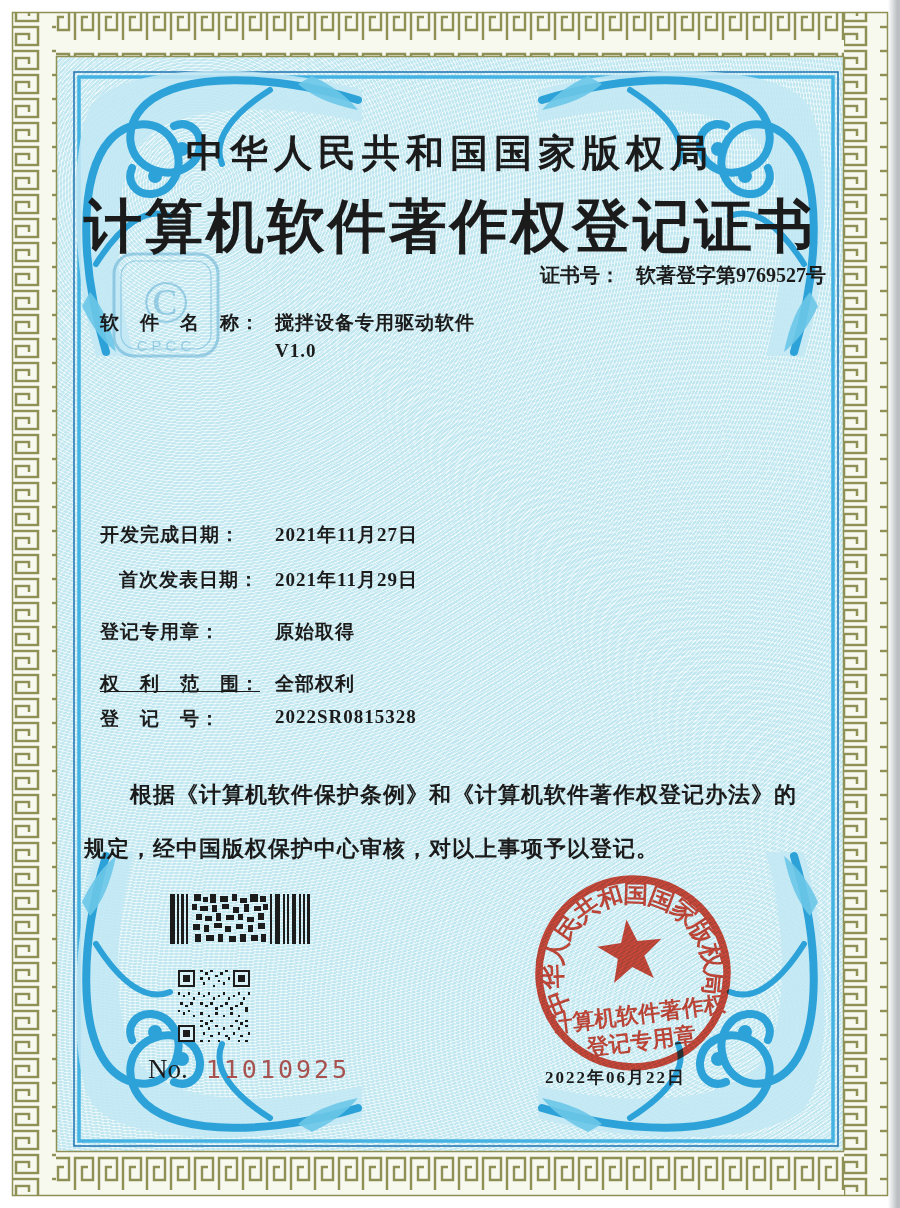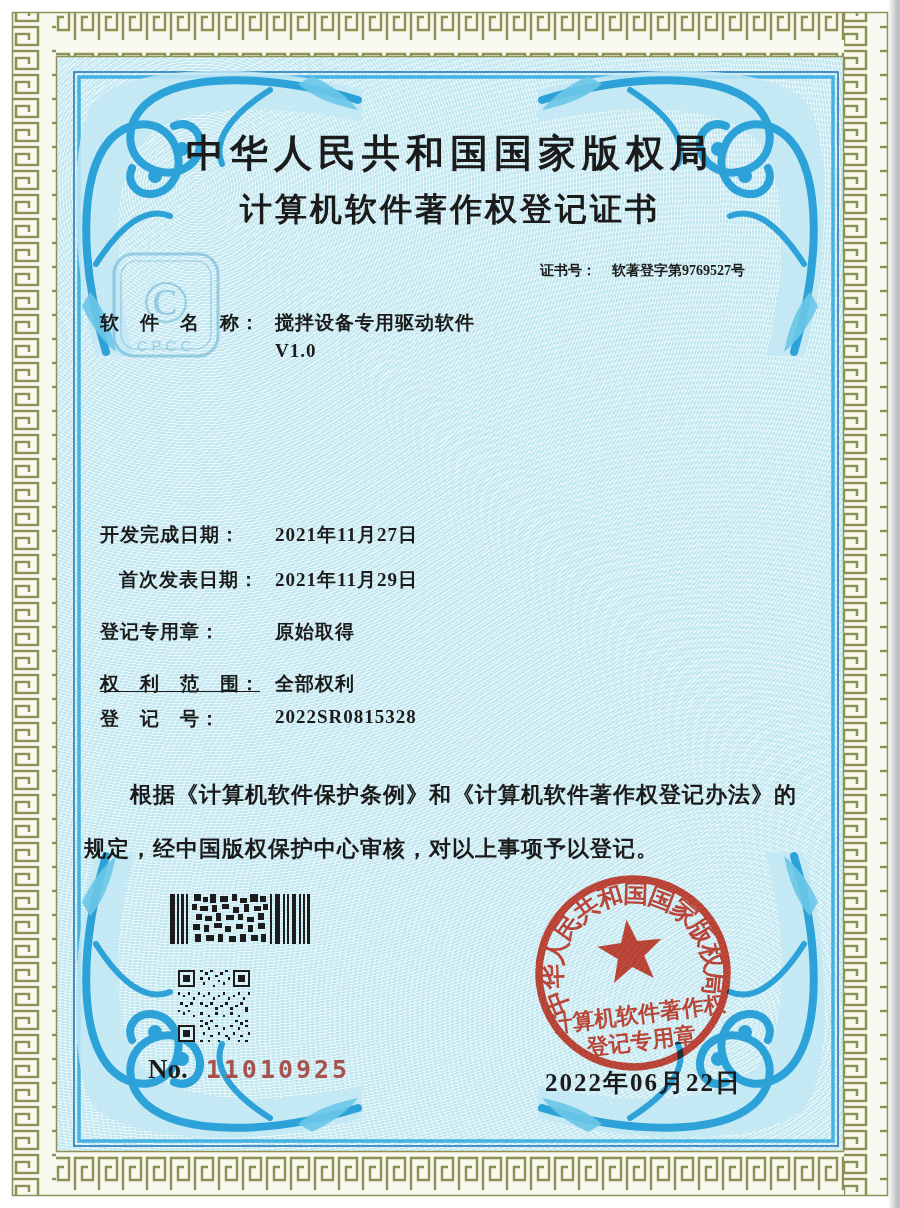--- a/index.html
+++ b/index.html
@@ -6,31 +6,31 @@
   .page{position:relative;width:900px;height:1208px;background:#ffffff;overflow:hidden;
         font-family:"Liberation Serif",serif;color:#1b1b1b;}
   .texture{position:absolute;left:56px;top:56px;width:788px;height:1096px;
     background:
       repeating-radial-gradient(circle at 18% 12%, rgba(255,255,255,0.45) 0 1px, rgba(146,214,228,0.22) 1px 3px),
       repeating-radial-gradient(circle at 85% 88%, rgba(255,255,255,0.30) 0 2px, rgba(150,218,230,0.16) 2px 5px),
       #d8f0f6;}
   .decor{position:absolute;left:0;top:0;pointer-events:none;}
   .abs{position:absolute;}
   .authority{top:128px;left:0;width:100%;text-align:center;font-size:38px;font-weight:700;letter-spacing:6px;}
-  .cert-title{top:188px;left:0;width:100%;text-align:center;font-size:32px;font-weight:700;letter-spacing:3px;}
-  .cert-no{top:262px;left:540px;font-size:14px;font-weight:700;}
+  .cert-title{top:188px;left:0;width:100%;text-align:center;font-size:58px;font-weight:700;letter-spacing:3px;}
+  .cert-no{top:262px;left:540px;font-size:20px;font-weight:700;}
   .cert-no .lbl{margin-right:16px;}
   .field{left:100px;font-size:19px;font-weight:700;letter-spacing:1px;white-space:nowrap;}
   .field .fvalue{position:absolute;left:175px;white-space:nowrap;}
   .fvalue2{left:275px;font-size:19px;font-weight:700;letter-spacing:1px;}
   .para{left:84px;width:745px;font-size:22px;font-weight:700;letter-spacing:1px;white-space:nowrap;}
   .para.indent{padding-left:46px;}
-  .serial{top:1054px;left:148px;font-size:27px;font-weight:700;}
+  .serial{top:1054px;left:148px;font-size:27px;font-weight:400;}
   .serial .num{font-family:"DejaVu Sans Mono",monospace;font-size:25px;color:#a8524f;letter-spacing:3px;margin-left:18px;}
-  .issue-date{top:1066px;left:545px;font-size:25px;font-weight:700;letter-spacing:2px;}
+  .issue-date{top:1066px;left:545px;font-size:17px;font-weight:700;letter-spacing:2px;}
   .seal{mix-blend-mode:multiply;opacity:0.93;}
   .wm{opacity:0.5;}
   .scan-edge{position:absolute;right:0;top:0;width:12px;height:100%;
     background:linear-gradient(to right, rgba(186,190,194,0), #bcc0c3 75%);}
 </style>
 </head>
 <body>
 
 <div class="page">
 

